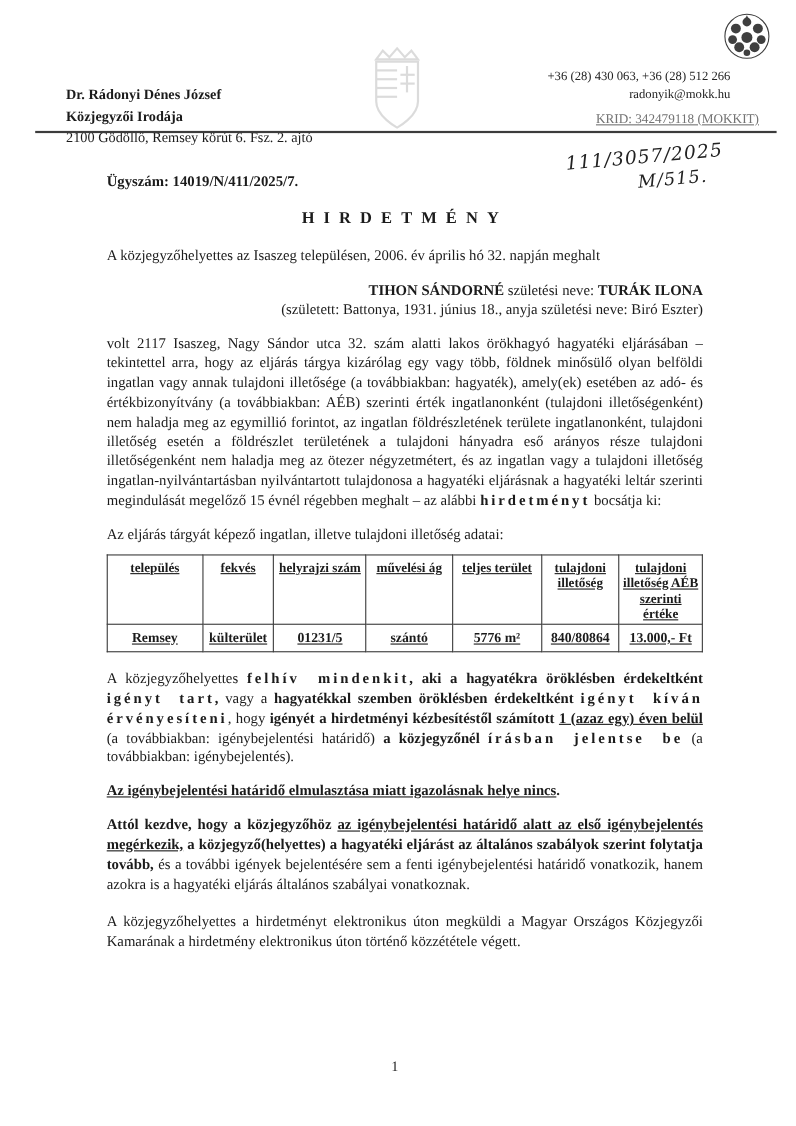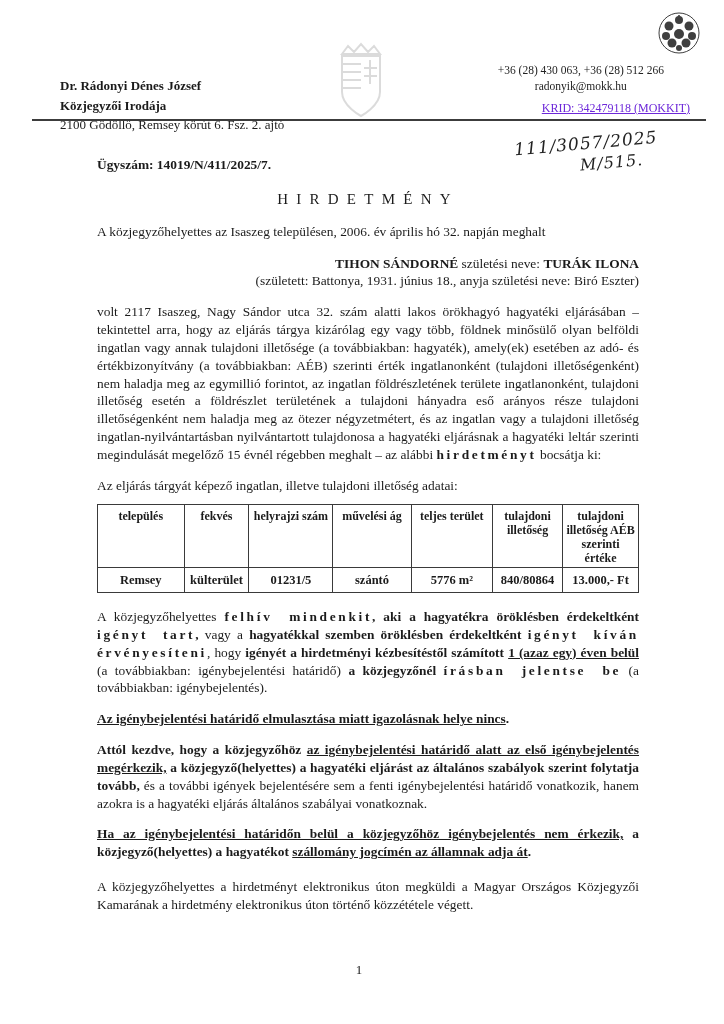--- a/index.html
+++ b/index.html
@@ -14,42 +14,42 @@
   .watermark{position:absolute;left:328px;top:40px;width:66px;height:80px;opacity:.5;}
   .datestamp{
     position:absolute;right:36px;top:16px;width:168px;height:40px;
     border:1.5px solid #8a8a8a;border-radius:20px;padding:4px 40px 2px 14px;
     box-sizing:border-box;color:#555;
   }
   .datestamp .d{font-size:11.5px;color:#4a4a4a;letter-spacing:.3px;}
   .stamp-scribble{width:58%;border-top:1px dotted #c3c3c3;margin:2px 0 1px 0;height:0;}
   .datestamp .s{font-size:5.5px;color:#9a9a9a;letter-spacing:.2px;}
   .seal{position:absolute;right:22px;top:10px;width:46px;height:46px;}
-  .contact{position:absolute;right:60px;top:62px;text-align:center;font-size:11.5px;line-height:16px;color:#222;}
-  .krid{position:absolute;right:34px;top:101px;font-size:12px;text-decoration:underline;color:#6d28d9;}
+  .contact{position:absolute;right:60px;top:62px;text-align:right;font-size:11.5px;line-height:16px;color:#222;}
+  .krid{position:absolute;right:34px;top:101px;font-size:12px;text-decoration:underline;color:#737373;}
   .rule{position:absolute;left:32px;right:18px;top:119px;border-top:2px solid #3c3c3c;}
   
   .handwrite{
     position:absolute;right:66px;top:132px;transform:rotate(-5deg);
     font-family:"DejaVu Serif",serif;font-style:italic;font-size:17px;color:#222;
     line-height:22px;text-align:right;letter-spacing:1px;
   }
   .handwrite .l2{padding-right:16px;font-size:16px;}
   
   .content{position:absolute;left:97px;right:85px;top:156px;font-size:13.4px;line-height:1.33;}
   .case-no{font-weight:bold;}
-  .title{text-align:center;font-weight:normal;font-size:15px;letter-spacing:.55em;margin:16px 0 0 0;}
+  .title{text-align:center;font-weight:bold;font-size:15px;letter-spacing:.55em;margin:16px 0 0 0;}
   p{margin:13px 0 0 0;}
   .just{text-align:justify;}
   .center{text-align:right;}
   .b{font-weight:bold;}
   .u{text-decoration:underline;}
   .sp{letter-spacing:.2em;word-spacing:.45em;}
   
-  table.prop{border-collapse:collapse;width:100%;margin-top:9px;text-align:center;table-layout:fixed;}
+  table.prop{border-collapse:collapse;width:100%;margin-top:9px;text-align:center;table-layout:fixed;text-decoration:underline;}
   table.prop th,table.prop td{border:1.6px solid #3a3a3a;padding:2px 3px;overflow:hidden;}
   table.prop th{font-weight:bold;font-size:12px;line-height:1.18;vertical-align:top;padding-top:4px;height:46px;box-sizing:border-box;}
   table.prop td{font-weight:bold;font-size:12.5px;height:20px;}
   
   .pageno{position:absolute;left:0;right:6px;bottom:46px;text-align:center;font-size:13px;}
 </style>
 </head>
 <body>
 
 <div class="page">
@@ -154,21 +154,20 @@
       </tr>
     </tbody>
       </table>
 
     <p class="just" style="margin-top:15px"><span>A közjegyzőhelyettes </span><span class="b sp">felhív mindenkit</span><span class="b">, </span><span class="b">aki a hagyatékra öröklésben érdekeltként </span><span class="b sp">igényt tart</span><span class="b">, </span><span>vagy a </span><span class="b">hagyatékkal szemben öröklésben érdekeltként </span><span class="b sp">igényt kíván érvényesíteni</span><span>, hogy </span><span class="b">igényét a hirdetményi kézbesítéstől számított </span><span class="b u">1 (azaz egy) éven belül</span><span> (a továbbiakban: igénybejelentési határidő) </span><span class="b">a közjegyzőnél </span><span class="b sp">írásban jelentse be</span><span> (a továbbiakban: igénybejelentés).</span></p>
 
     <p><span class="b u">Az igénybejelentési határidő elmulasztása miatt igazolásnak helye nincs</span><span class="b">.</span></p>
 
     <p class="just"><span class="b">Attól kezdve, hogy a közjegyzőhöz </span><span class="b u">az igénybejelentési határidő alatt az első igénybejelentés megérkezik,</span><span class="b"> a közjegyző(helyettes) a hagyatéki eljárást az általános szabályok szerint folytatja tovább,</span><span> és a további igények bejelentésére sem a fenti igénybejelentési határidő vonatkozik, hanem azokra is a hagyatéki eljárás általános szabályai vonatkoznak.</span></p>
 
-    <p class="just"><span class="b u">Ha az igénybejelentési határidőn belül a közjegyzőhöz igénybejelentés nem érkezik,</span><span class="b"> a közjegyző(helyettes) a hagyatékot </span><span class="b u">szállomány jogcímén az államnak adja át</span><span class="b">.</span></p>
 
 
     <p class="just" style="margin-top:17px">A közjegyzőhelyettes a hirdetményt elektronikus úton megküldi a Magyar Országos Közjegyzői Kamarának a hirdetmény elektronikus úton történő közzététele végett.</p>
   </div>
 
   <div class="pageno">1</div>
 
 </div>
 
 </body></html>

